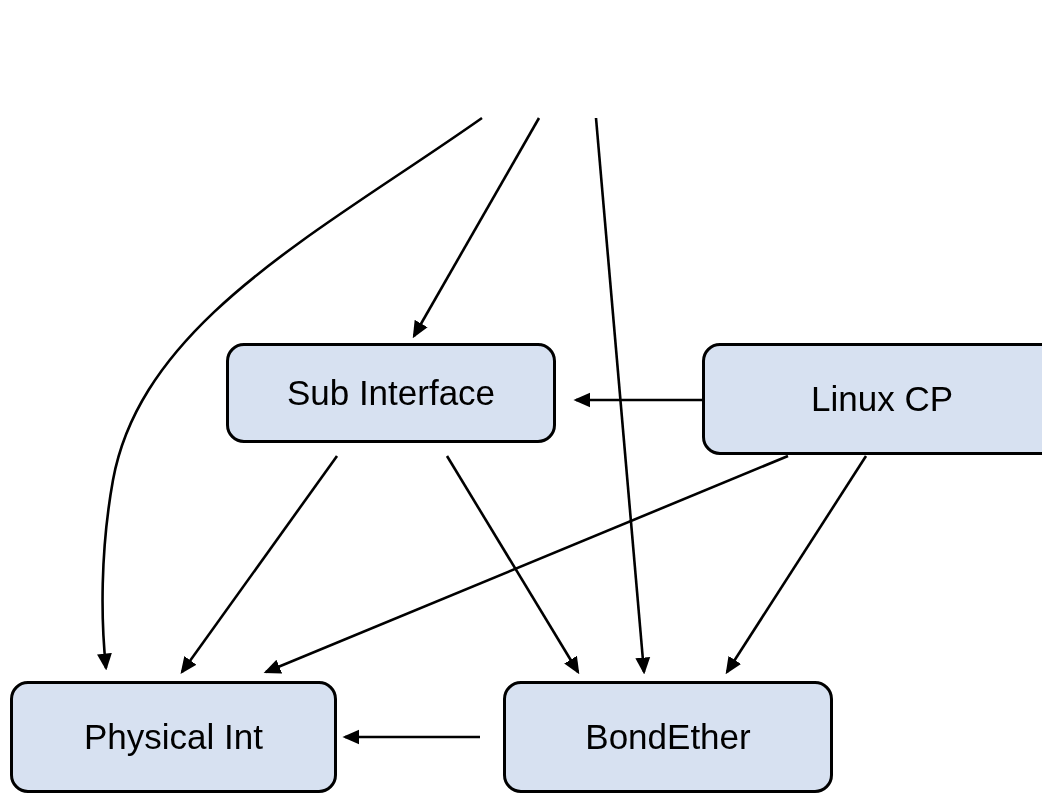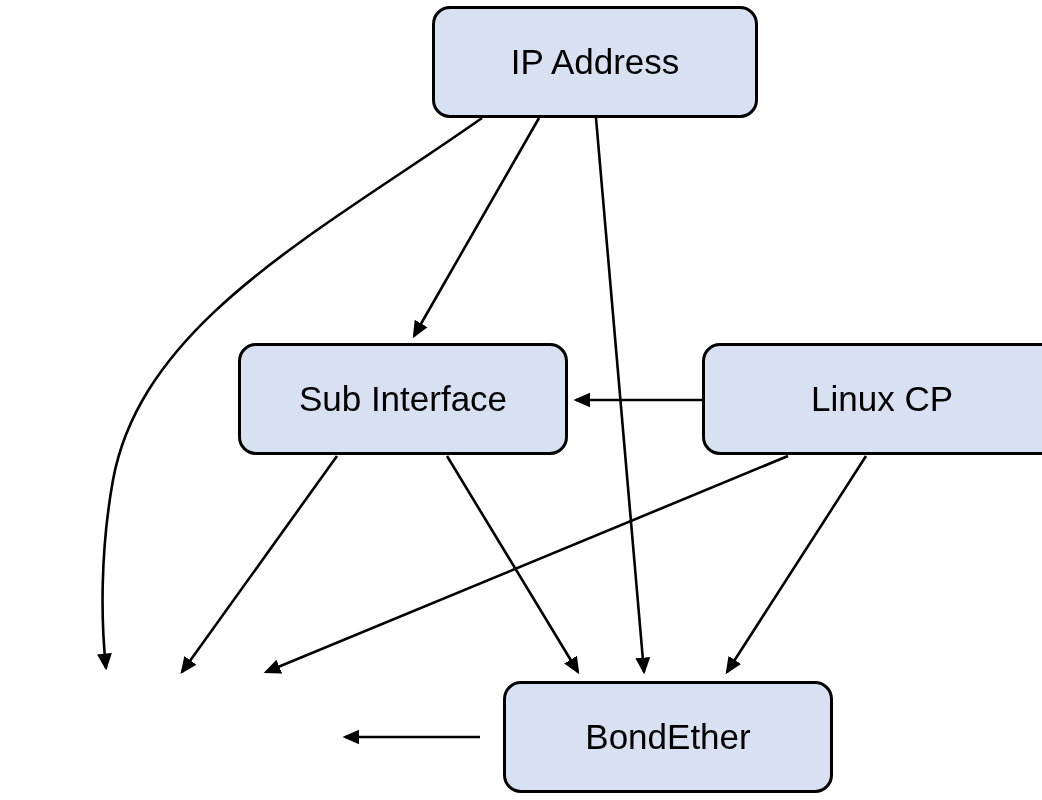--- a/index.html
+++ b/index.html
@@ -29,21 +29,21 @@
     border: 3px solid #000000;
     border-radius: 18px;
     display: flex;
     align-items: center;
     justify-content: center;
     font-size: 35px;
     color: #000000;
     white-space: nowrap;
   }
   .node-ip        { left: 432px; top: 6px;   width: 326px; height: 112px; }
-  .node-sub       { left: 238px; top: 343px; width: 330px; height: 112px; }
+  .node-sub       { left: 226px; top: 343px; width: 330px; height: 100px; }
   .node-linux     { left: 702px; top: 343px; width: 360px; height: 112px; }
   .node-phys      { left: 10px;  top: 681px; width: 327px; height: 112px; }
   .node-bond      { left: 480px; top: 681px; width: 330px; height: 112px; margin-left: 23px; }
 </style>
 </head>
 <body>
 
 <div class="canvas">
 
   <svg class="edges" viewBox="0 0 1042 800" xmlns="http://www.w3.org/2000/svg">
@@ -65,30 +65,30 @@
 
     <path class="edge" d="M 866 456 L 727 672" marker-end="url(#arrow)"></path>
 
     <path class="edge" d="M 337 456 L 182 672" marker-end="url(#arrow)"></path>
 
     <path class="edge" d="M 447 456 L 578 672" marker-end="url(#arrow)"></path>
 
     <path class="edge" d="M 480 737 L 345 737" marker-end="url(#arrow)"></path>
   </svg>
 
-  <div class="node node-ip">
-    <span>IP Address</span>
-  </div>
 
   <div class="node node-sub">
     <span>Sub Interface</span>
   </div>
 
   <div class="node node-linux">
     <span>Linux CP</span>
   </div>
 
+  <div class="node node-phys">
+    <span>Physical Int</span>
+  </div>
 
   <div class="node node-bond">
     <span>BondEther</span>
   </div>
 
 </div>
 
 </body></html>

